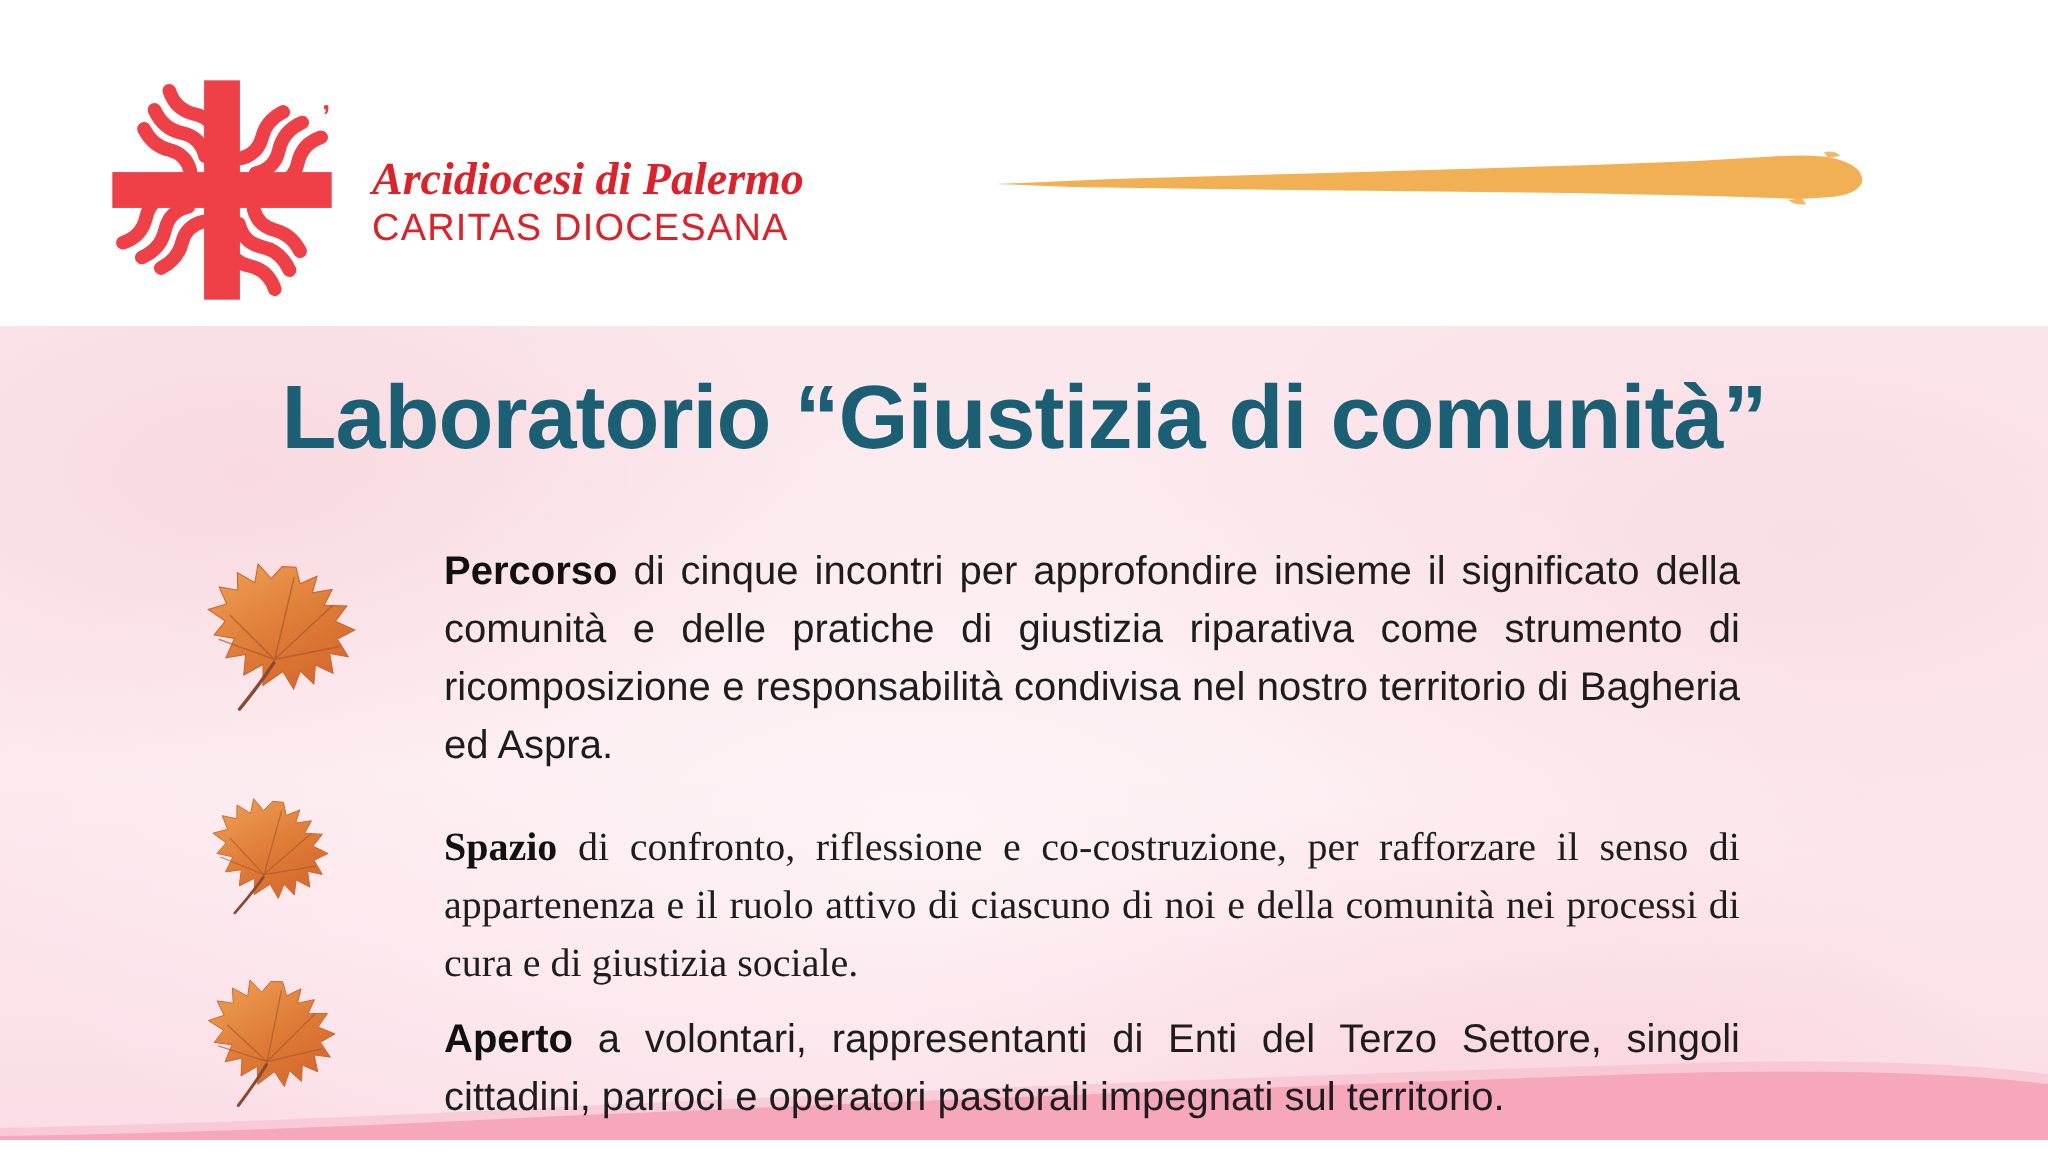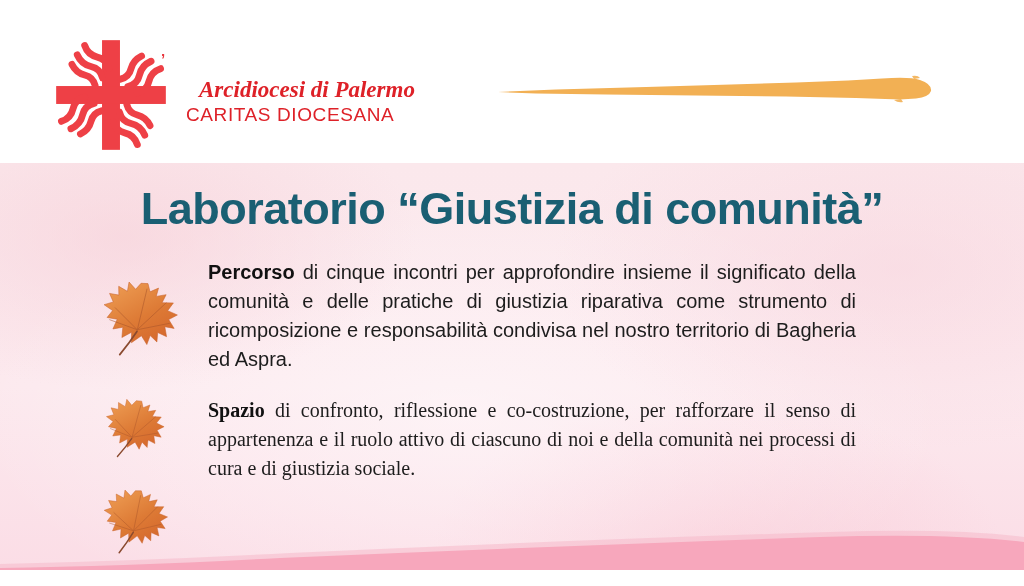--- a/index.html
+++ b/index.html
@@ -8,21 +8,21 @@
     background:#ffffff;font-family:"Liberation Sans",sans-serif;
   }
 
   
   .top-band{position:absolute;left:0;top:0;width:1024px;height:163px;background:#ffffff;}
   .logo{position:absolute;left:53px;top:36px;width:116px;height:118px;}
   .logo-mark{position:absolute;left:161px;top:50px;color:#e8363d;font-size:15px;font-weight:bold;}
   .org{position:absolute;left:186px;top:76px;display:flex;flex-direction:column;}
   .org-line1{
     font-family:"Liberation Serif",serif;font-style:italic;font-weight:bold;
-    font-size:23px;line-height:27px;color:#de2128;white-space:nowrap;margin-left:13px;
+    font-size:23px;line-height:27px;color:#de2128;white-space:nowrap;
   }
   .org-line2{
     font-family:"Liberation Sans",sans-serif;font-weight:normal;
     font-size:19px;line-height:23px;color:#de2128;letter-spacing:0.6px;white-space:nowrap;
   }
   .brush{position:absolute;left:496px;top:70px;width:440px;height:36px;}
 
   
   .pink-area{
     position:absolute;left:0;top:163px;width:1024px;height:407px;
@@ -42,21 +42,21 @@
     font-weight:bold;font-size:45px;line-height:56px;letter-spacing:-0.5px;
     color:#1a5f73;
   }
 
   
   .leaf{position:absolute;}
   .leaf1{left:94px;top:278px;width:86px;height:90px;}
   .leaf2{left:98px;top:396px;width:68px;height:72px;}
   .leaf3{left:96px;top:486px;width:74px;height:78px;}
   .para{
-    position:absolute;left:208px;width:648px;margin:0;
+    position:absolute;left:208px;width:648px;margin:14px;
     font-size:20px;line-height:29px;color:#1d1d1d;text-align:justify;
   }
   .para strong{font-weight:bold;color:#111111;}
   .p1{top:258px;}
   .p2{top:396px;font-family:Liberation Serif, serif;}
   .p3{top:492px;}
 </style>
 </head>
 <body>
 
@@ -184,14 +184,15 @@
           <path d="M52,58 L18,52"></path>
       </g>
       <path d="M52,60 Q46,74 37,90" stroke="#8a4a2f" stroke-width="2" fill="none" stroke-linecap="round"></path>
     </g>
   </svg>
 
   <p class="para p1"><strong>Percorso</strong><span> di cinque incontri per approfondire insieme il significato della comunità e delle pratiche di giustizia riparativa come strumento di ricomposizione e responsabilità condivisa nel nostro territorio di Bagheria ed Aspra.</span></p>
 
   <p class="para p2"><strong>Spazio</strong><span> di confronto, riflessione e co-costruzione, per rafforzare il senso di appartenenza e il ruolo attivo di ciascuno di noi e della comunità nei processi di cura e di giustizia sociale.</span></p>
 
+  <p class="para p3"><strong>Aperto</strong><span> a volontari, rappresentanti di Enti del Terzo Settore, singoli cittadini, parroci e operatori pastorali impegnati sul territorio.</span></p>
 
 </div>
 
 </body></html>

